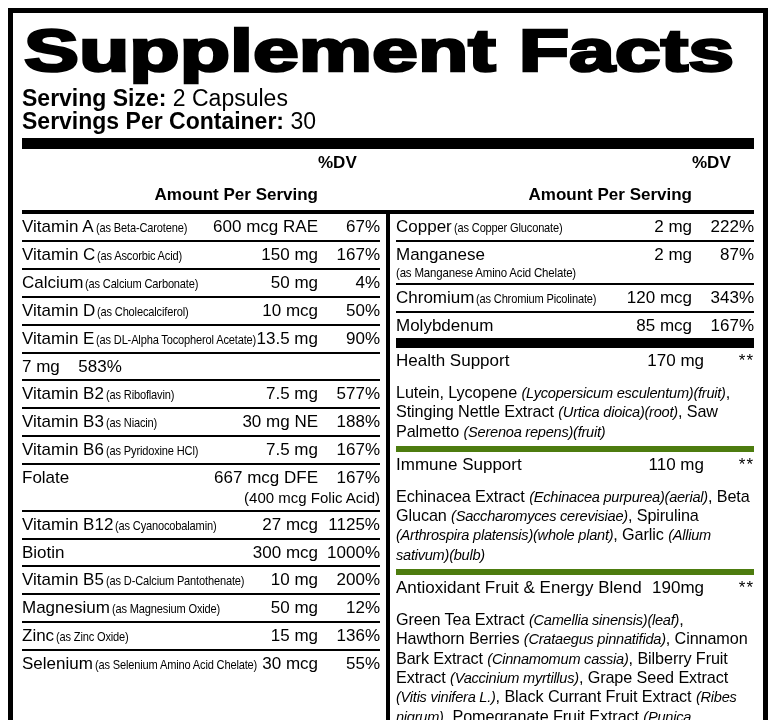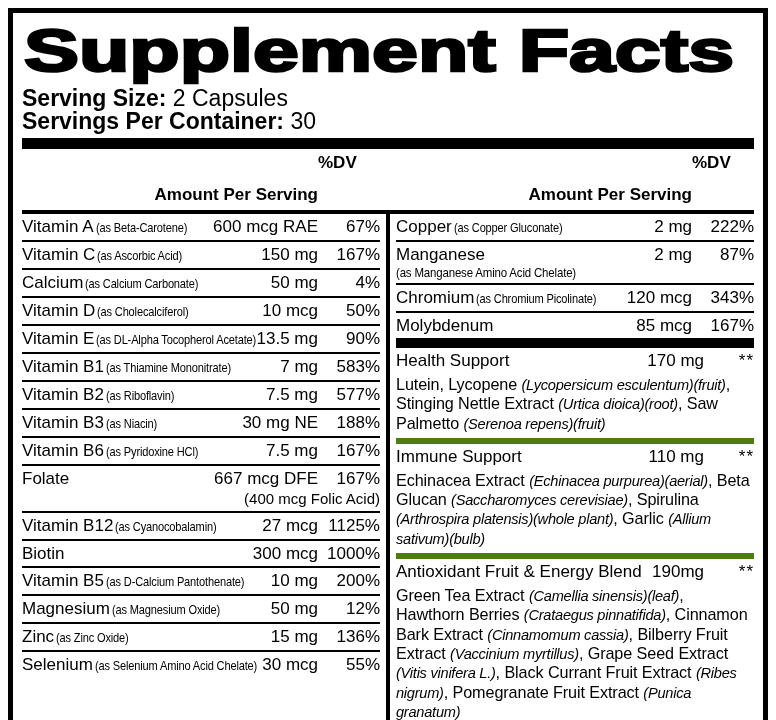--- a/index.html
+++ b/index.html
@@ -37,21 +37,21 @@
   .amount2{text-align:right;font-size:15px;line-height:20px;}
   .subline{font-size:13.5px;line-height:16px;letter-spacing:-.2px;transform:scaleX(.85);transform-origin:left top;white-space:nowrap;}
   .minibar{height:10px;background:#000;}
   
   .blend{border-bottom:6px solid #4d7c0f;padding:3px 0 5px 0;}
   .blends .blend:last-child{border-bottom:none;}
   .blend-head{display:flex;align-items:baseline;font-size:17px;line-height:20px;}
   .bname{flex:1;min-width:0;white-space:nowrap;}
   .bamount{white-space:nowrap;flex:none;}
   .bdv{width:50px;text-align:right;flex:none;letter-spacing:1px;}
-  .bdesc{font-size:16.2px;line-height:18.3px;margin-top:4px;letter-spacing:-.1px;}
+  .bdesc{font-size:16.2px;line-height:18.3px;margin-top:12px;letter-spacing:-.1px;}
   .lat{font-style:italic;font-size:14.6px;letter-spacing:-.25px;}
   .bottombar{height:12px;background:#000;}
   .footnote{font-size:17.5px;padding:20px 0 2px 2px;}
 </style>
 </head>
 <body>
 
 <div class="label">
 
   <div class="title-wrap">
@@ -110,21 +110,20 @@
         </div>
         <div class="row">
           <div class="row-main">
             <span class="ncell"><span>Vitamin E</span><span class="form">(as DL-Alpha Tocopherol Acetate)</span></span>
             <span class="amount">13.5 mg</span>
             <span class="dv">90%</span>
           </div>
         </div>
         <div class="row">
           <div class="row-main">
-            <span class="ncell"><span>Vitamin B1</span><span class="form">(as Thiamine Mononitrate)</span></span>
             <span class="amount">7 mg</span>
             <span class="dv">583%</span>
           </div>
         </div>
         <div class="row">
           <div class="row-main">
             <span class="ncell"><span>Vitamin B2</span><span class="form">(as Riboflavin)</span></span>
             <span class="amount">7.5 mg</span>
             <span class="dv">577%</span>
           </div>

